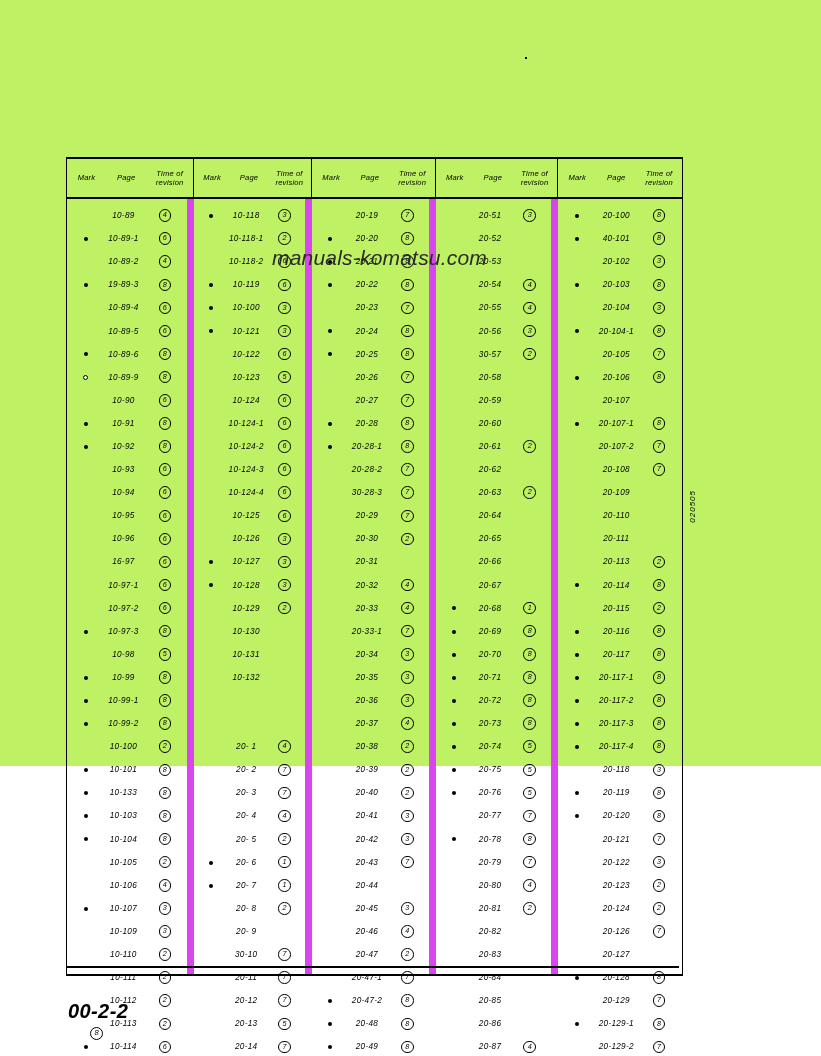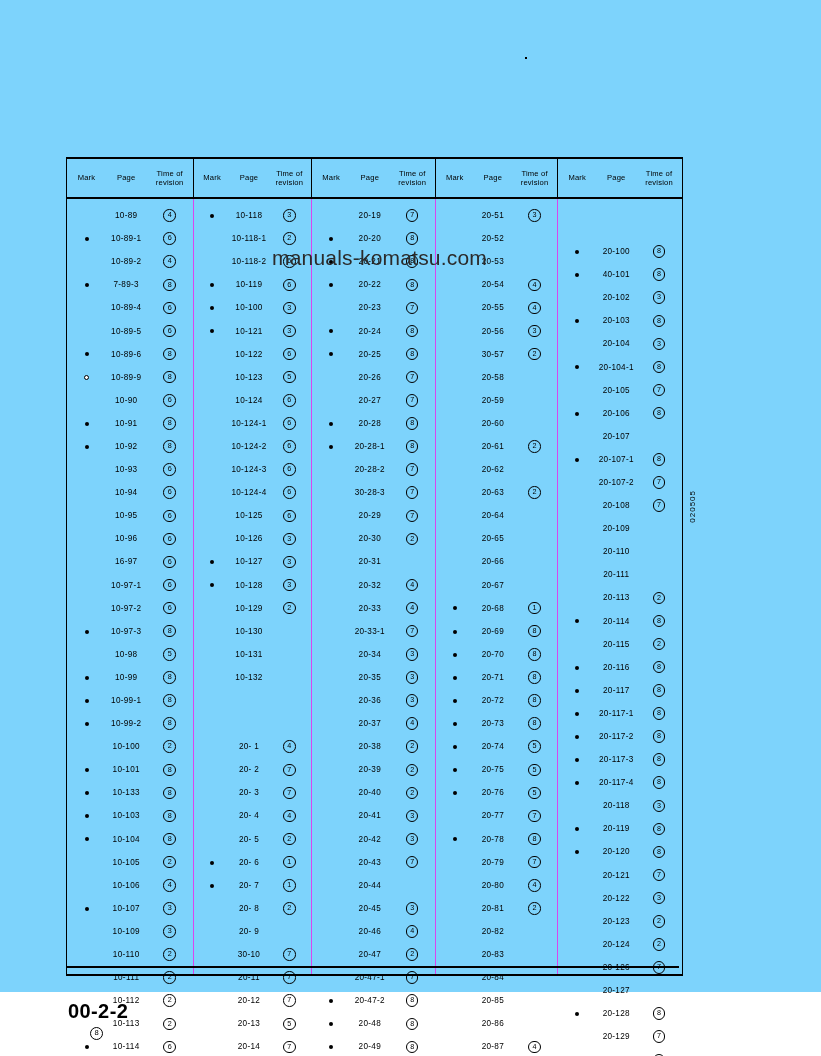--- a/index.html
+++ b/index.html
@@ -14,22 +14,23 @@
     font-family: "Liberation Sans", sans-serif;
     color: #000000;
     overflow: hidden;
   }
 
   
   #page {
     position: absolute;
     left: 0; top: 0;
     width: 821px;
-    height: 992px;
-    background: #7dd3fc;
+    height: 766px;
+    background: #bef264;
+    font-style: italic;
   }
 
   
   #revision-table {
     position: absolute;
     left: 66px;
     top: 157px;
     width: 617px;
     border-top: 2px solid #000;
     border-bottom: 2px solid #000;
@@ -48,22 +49,22 @@
     height: 775px;
   }
 
   .group {
     box-sizing: border-box;
     position: relative;
   }
   .thead .group { border-right: 1px solid #000; }
   .thead .group:last-child { border-right: none; }
 
-  .tbody .group { border-right: 1px solid #d946ef; }
-  .tbody .group:last-child { border-right: none; margin-top: 36px; }
+  .tbody .group { border-right: 7px solid #d946ef; }
+  .tbody .group:last-child { border-right: none; }
 
   
   .g0 { width: 127px; }
   .g1 { width: 118px; }
   .g2 { width: 124px; }
   .g3 { width: 122px; }
   .g4 { width: 124px; }
 
   .hdr-row {
     display: flex;
@@ -253,21 +254,21 @@
               <div class="c-page">10-89-1</div>
               <div class="c-rev"><span class="circnum">6</span></div>
             </div>
             <div class="row">
               <div class="c-mark"></div>
               <div class="c-page">10-89-2</div>
               <div class="c-rev"><span class="circnum">4</span></div>
             </div>
             <div class="row">
               <div class="c-mark"><span class="dot"></span></div>
-              <div class="c-page">7-89-3</div>
+              <div class="c-page">19-89-3</div>
               <div class="c-rev"><span class="circnum">8</span></div>
             </div>
             <div class="row">
               <div class="c-mark"></div>
               <div class="c-page">10-89-4</div>
               <div class="c-rev"><span class="circnum">6</span></div>
             </div>
             <div class="row">
               <div class="c-mark"></div>
               <div class="c-page">10-89-5</div>

